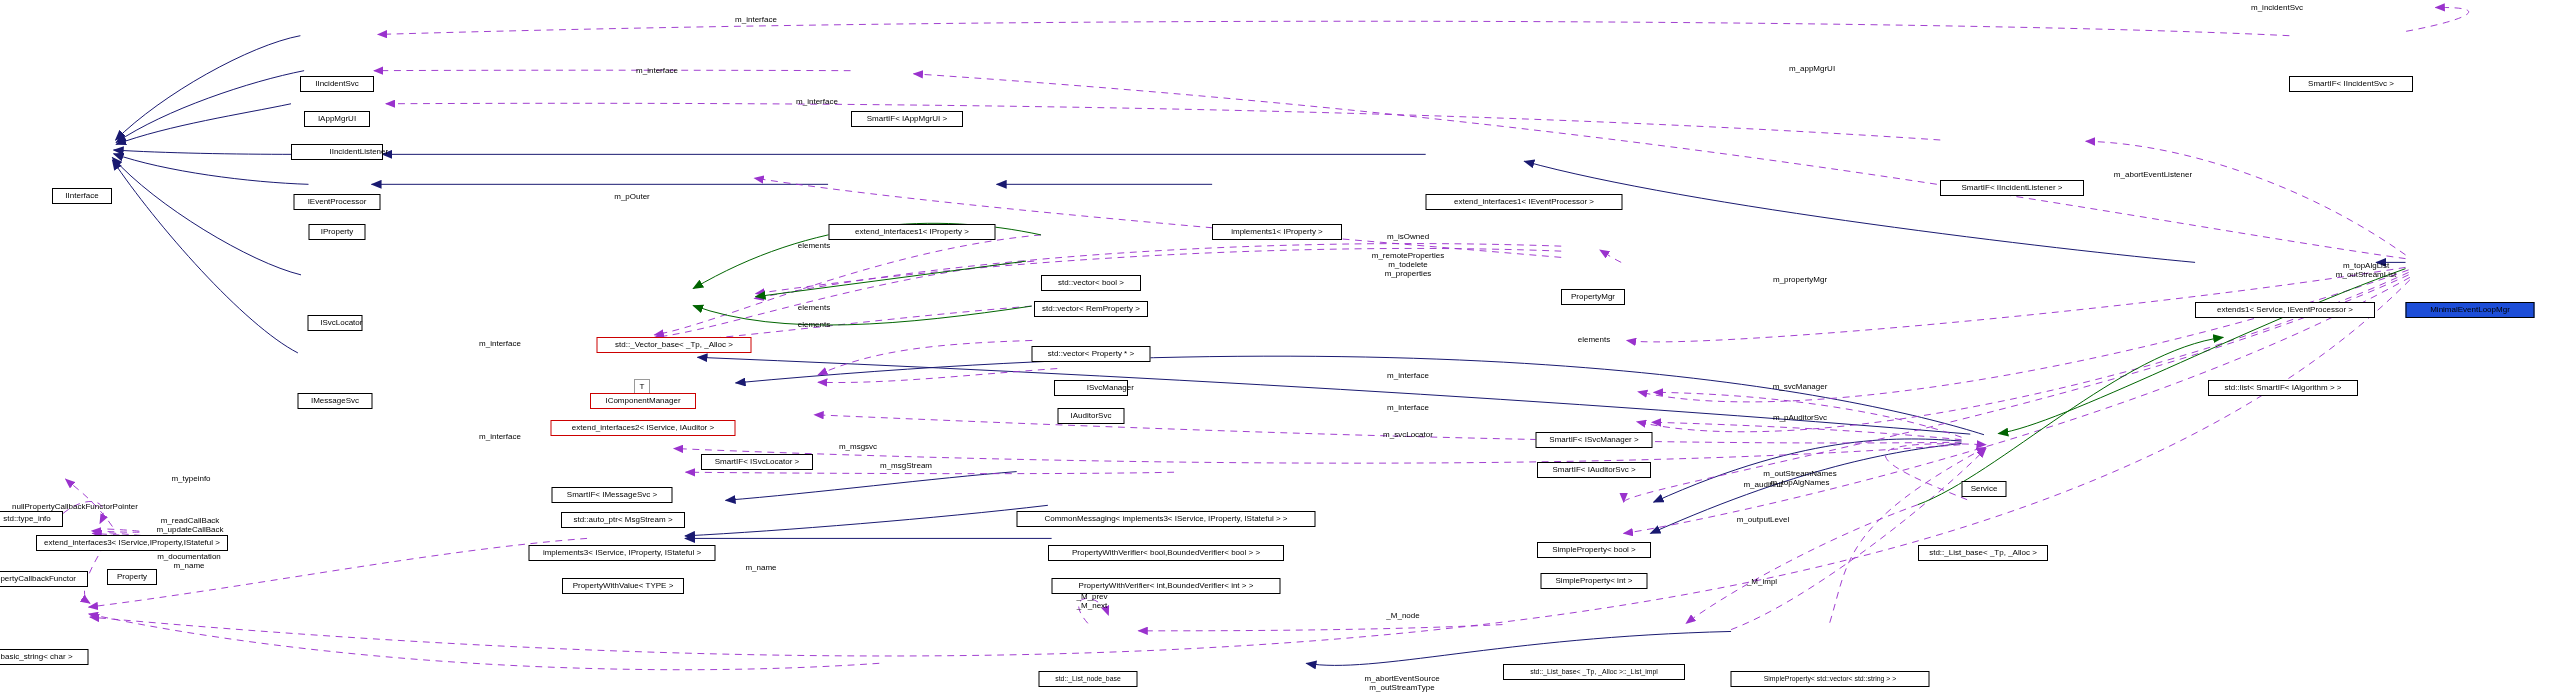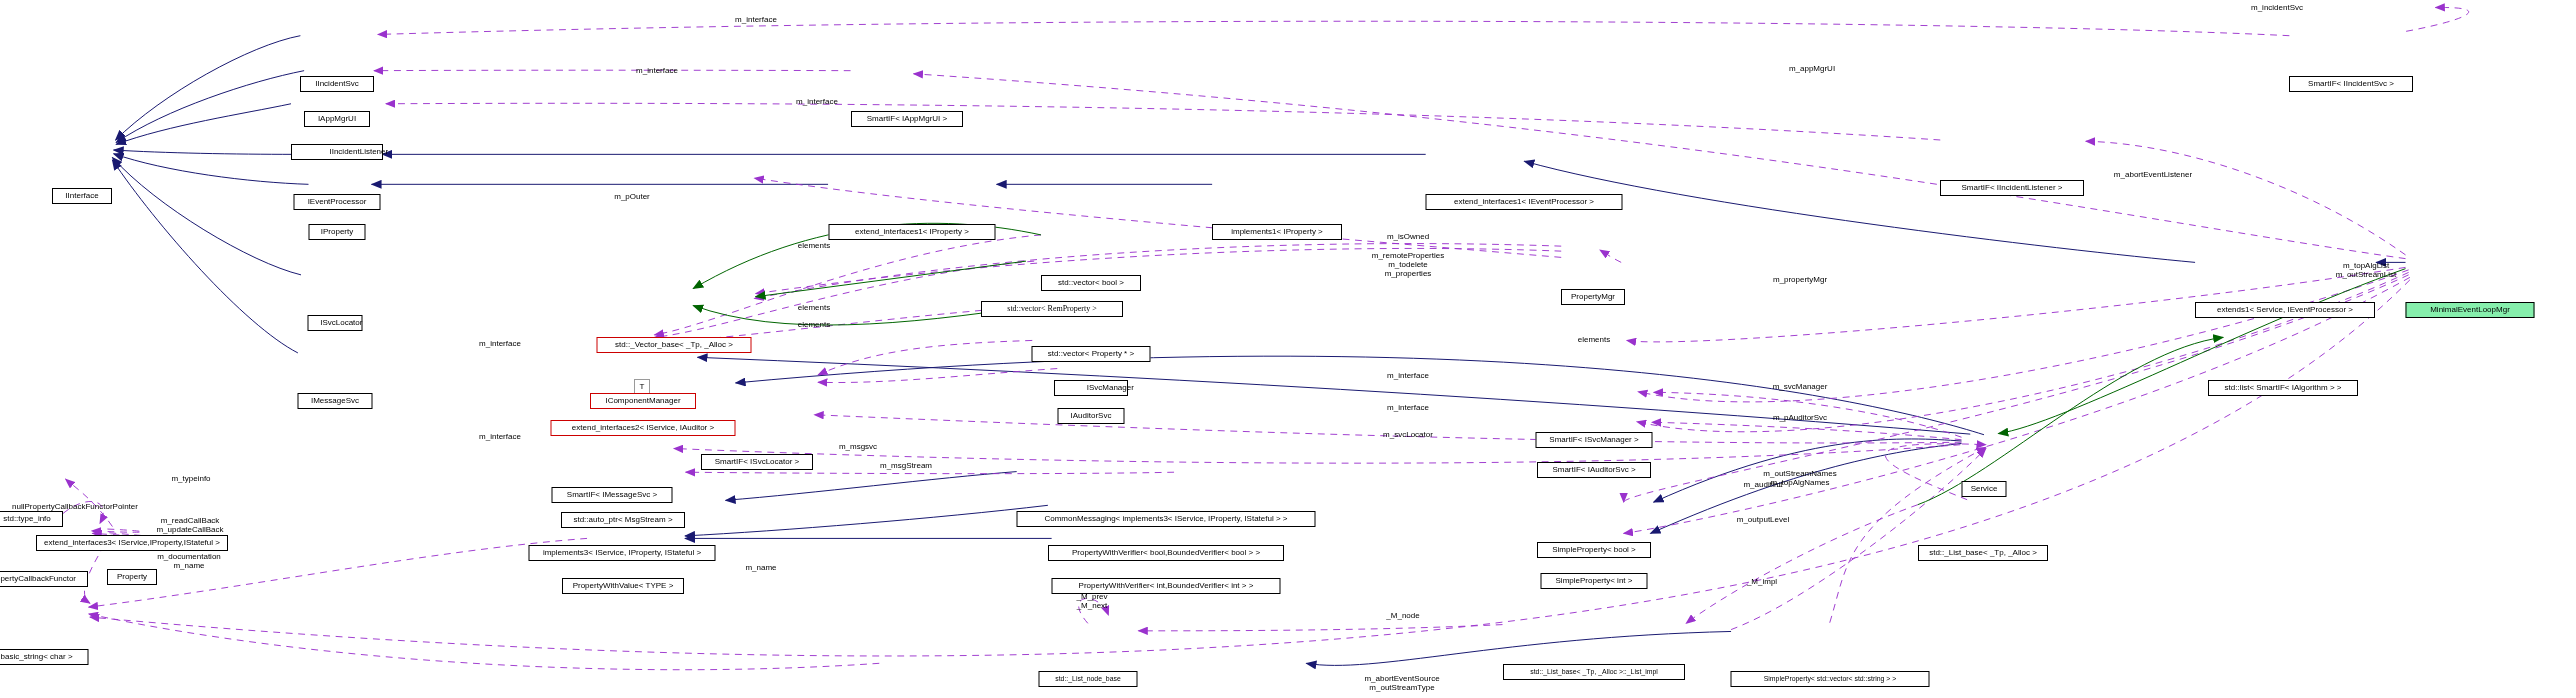--- a/index.html
+++ b/index.html
@@ -20,21 +20,21 @@
     font-size:9.4px;
     line-height:1;
     padding:0 4.4px;
     height:16px;
     transform:translate(-50%,-50%);
     z-index:5;
     margin-top:48px;
   }
   .node.red{border-color:#cc0000;}
   .node.grey{border-color:#9a9a9a;}
-  .node.filled{background:#86efac;border-color:#000;}
+  .node.filled{background:#1d4ed8;border-color:#000;}
   .node.small{font-size:8px;}
   .node.tiny{font-size:6.9px;}
   .elabel{
     position:absolute;
     transform:translate(-50%,-50%);
     font-size:9.4px;
     color:#000;
     white-space:nowrap;
     text-align:center;
     line-height:1.15;
@@ -142,21 +142,21 @@
     <div class="node small" style="left: 335px; top: 353px; width: 75px;">IMessageSvc</div>
     <div class="node small" style="left: 907px; top: 71px; width: 112px;">SmartIF&lt; IAppMgrUI &gt;</div>
     <div class="node small" style="left: 912px; top: 184px; width: 167px;">extend_interfaces1&lt; IProperty &gt;</div>
     <div class="node small" style="left: 1277px; top: 184px; width: 130px;">implements1&lt; IProperty &gt;</div>
     <div class="node small" style="left: 1524px; top: 154px; width: 197px;">extend_interfaces1&lt; IEventProcessor &gt;</div>
     <div class="node small" style="left: 2012px; top: 140px; width: 144px;">SmartIF&lt; IIncidentListener &gt;</div>
     <div class="node small" style="left: 2351px; top: 36px; width: 124px;">SmartIF&lt; IIncidentSvc &gt;</div>
     <div class="node red small" style="left: 674px; top: 297px; width: 155px;">std::_Vector_base&lt; _Tp, _Alloc &gt;</div>
     <div class="node grey small" style="left: 642px; top: 339px; width: 16px;">T</div>
     <div class="node small" style="left: 1091px; top: 235px; width: 100px;">std::vector&lt; bool &gt;</div>
-    <div class="node small" style="left: 1052px; top: 261px; width: 142px; font-family: Liberation Serif, serif;">std::vector&lt; RemProperty &gt;</div>
+    <div class="node small" style="left: 1091px; top: 261px; width: 114px;">std::vector&lt; RemProperty &gt;</div>
     <div class="node small" style="left: 1091px; top: 306px; width: 119px;">std::vector&lt; Property * &gt;</div>
     <div class="node small" style="left: 1593px; top: 249px; width: 64px;">PropertyMgr</div>
     <div class="node red small" style="left: 643px; top: 353px; width: 106px;">IComponentManager</div>
     <div class="node red small" style="left: 643px; top: 380px; width: 185px;">extend_interfaces2&lt; IService, IAuditor &gt;</div>
     <div class="node small" style="left: 1091px; top: 340px; width: 74px; padding-left: 43px;">ISvcManager</div>
     <div class="node small" style="left: 1091px; top: 368px; width: 67px;">IAuditorSvc</div>
     <div class="node small" style="left: 1594px; top: 392px; width: 117px;">SmartIF&lt; ISvcManager &gt;</div>
     <div class="node small" style="left: 1594px; top: 422px; width: 114px;">SmartIF&lt; IAuditorSvc &gt;</div>
     <div class="node small" style="left: 757px; top: 414px; width: 112px;">SmartIF&lt; ISvcLocator &gt;</div>
     <div class="node small" style="left: 612px; top: 447px; width: 121px;">SmartIF&lt; IMessageSvc &gt;</div>

